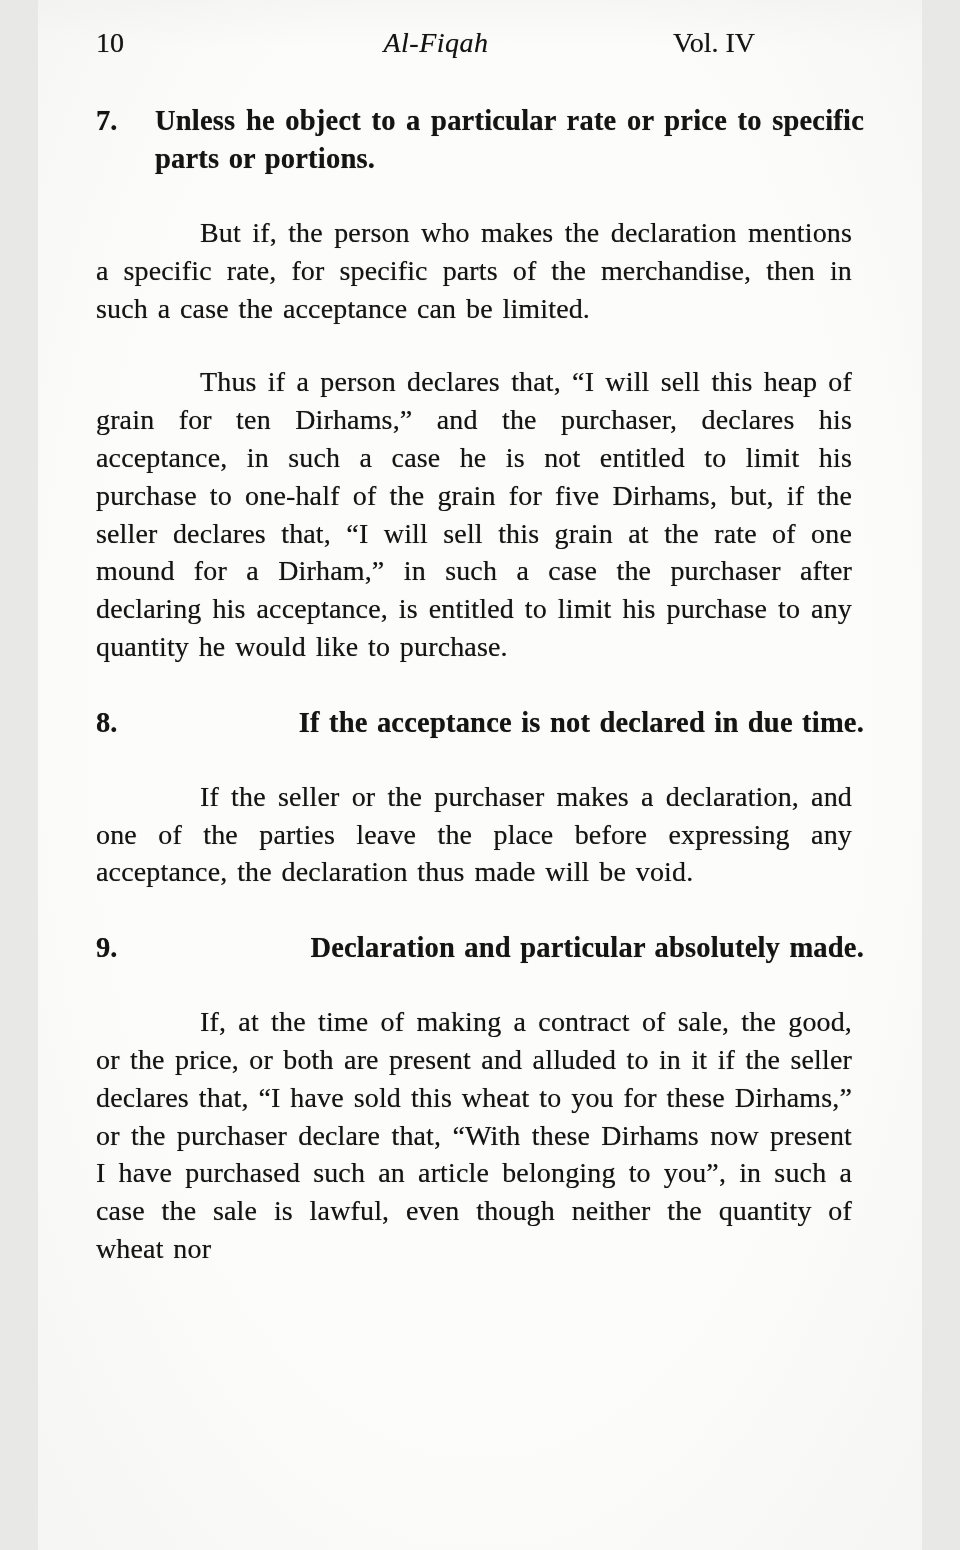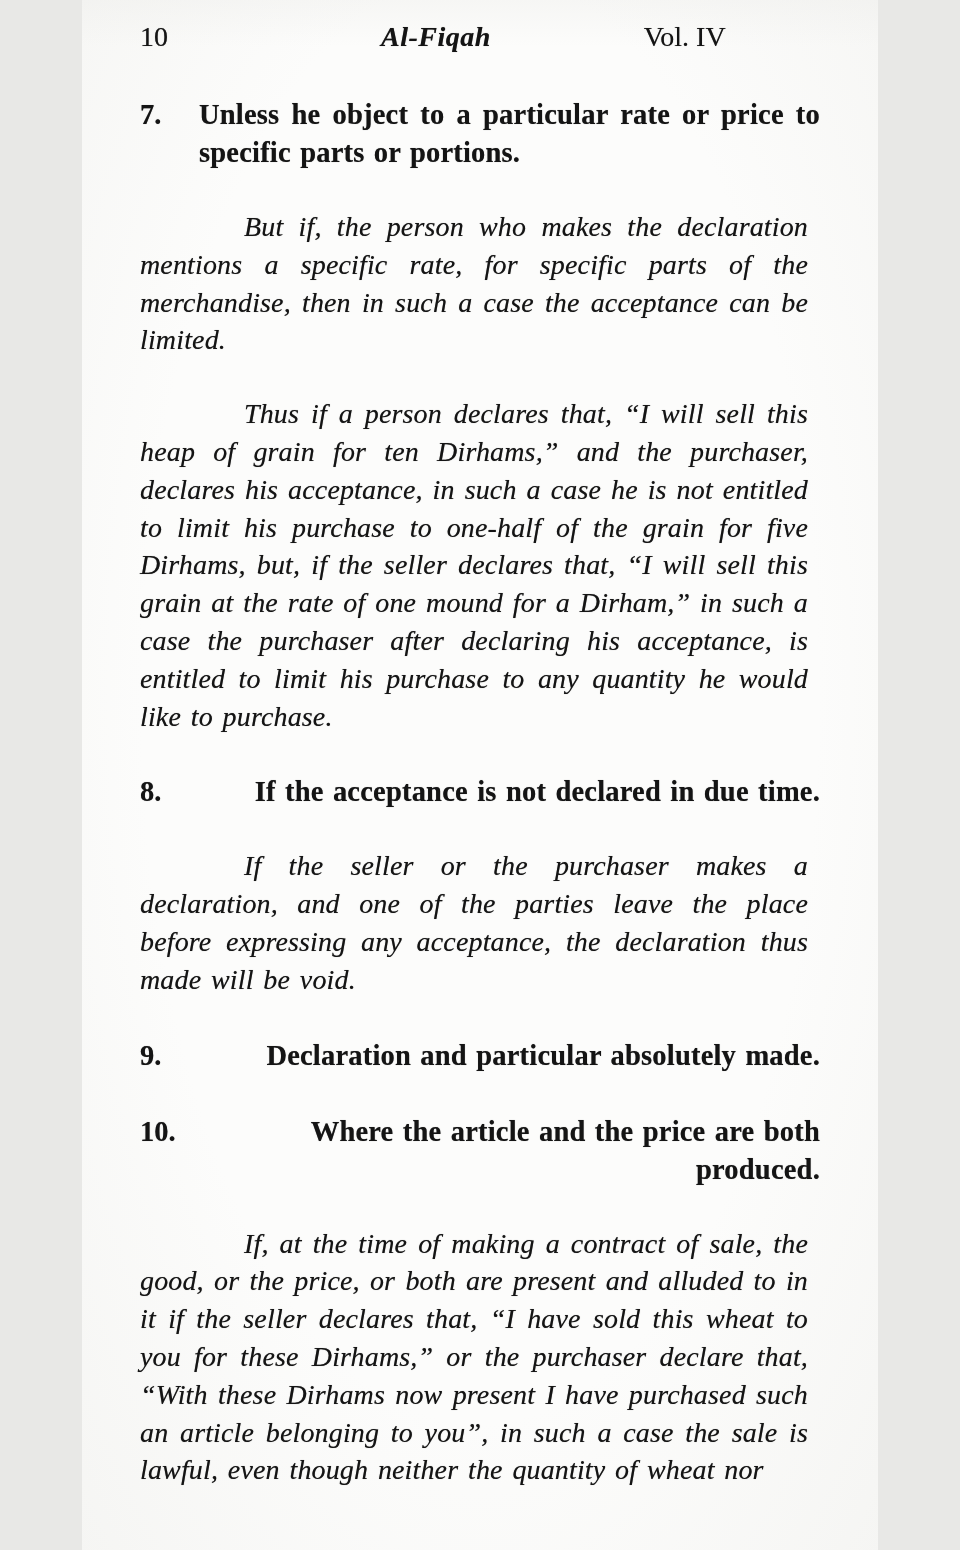--- a/index.html
+++ b/index.html
@@ -3,45 +3,45 @@
 <meta charset="utf-8">
 <style>
   html, body {
     margin: 0;
     padding: 0;
     background: #e8e8e6;
     font-family: "Liberation Serif", "DejaVu Serif", serif;
   }
   .page {
     position: relative;
-    width: 796px;
+    width: 884px;
     height: 1550px;
     margin: 0 auto;
     box-sizing: border-box;
     background: #fcfcfb;
     background-image:
       linear-gradient(180deg, rgba(235,235,232,0.35) 0%, rgba(255,255,255,0) 3%),
       radial-gradient(ellipse at 50% 45%, rgba(255,255,255,0) 60%, rgba(225,225,220,0.25) 100%);
     color: #141414;
-    padding: 18px 58px 0 58px;
+    padding: 24px 58px 0 58px;
     overflow: hidden;
     text-shadow: 0 0 0.7px rgba(25,25,25,0.6);
   }
   .page-header {
     display: grid;
     grid-template-columns: 1fr 1fr 1fr;
     align-items: baseline;
     font-size: 28px;
     line-height: 38px;
   }
   .page-num { text-align: left; }
   .book-title {
     text-align: center;
     font-style: italic;
-    font-weight: bold;
+    font-weight: normal;
     letter-spacing: 0.5px;
     transform: translateX(-44px);
   }
   .volume {
     text-align: center;
     padding-right: 44px;
   }
   .section { margin: 0; }
   .sec-heading {
     display: flex;
@@ -61,21 +61,20 @@
   }
   .sec-title.no-justify { text-align: right; }
   .body-par {
     margin: 36px 12px 0 0;
     font-size: 28px;
     line-height: 37.8px;
     text-align: justify;
     text-indent: 104px;
     letter-spacing: 0.15px;
     word-spacing: 2.6px;
-    font-style: italic;
   }
   .section-7 .sec-heading { margin-top: 40px; }
 </style>
 </head>
 <body>
 
 <div class="page">
 
   <header class="page-header">
     <span class="page-num">10</span>
@@ -101,20 +100,16 @@
   </section>
 
   <section class="section section-9">
     <div class="sec-heading">
       <span class="sec-num">9.</span>
       <span class="sec-title no-justify">Declaration and particular absolutely made.</span>
     </div>
   </section>
 
   <section class="section section-10">
-    <div class="sec-heading">
-      <span class="sec-num">10.</span>
-      <span class="sec-title no-justify">Where the article and the price are both produced.</span>
-    </div>
     <p class="body-par">If, at the time of making a contract of sale, the good, or the price, or both are present and alluded to in it if the seller declares that, “I have sold this wheat to you for these Dirhams,” or the purchaser declare that, “With these Dirhams now present I have purchased such an article belonging to you”, in such a case the sale is lawful, even though neither the quantity of wheat nor</p>
   </section>
 
 </div>
 
 </body></html>

